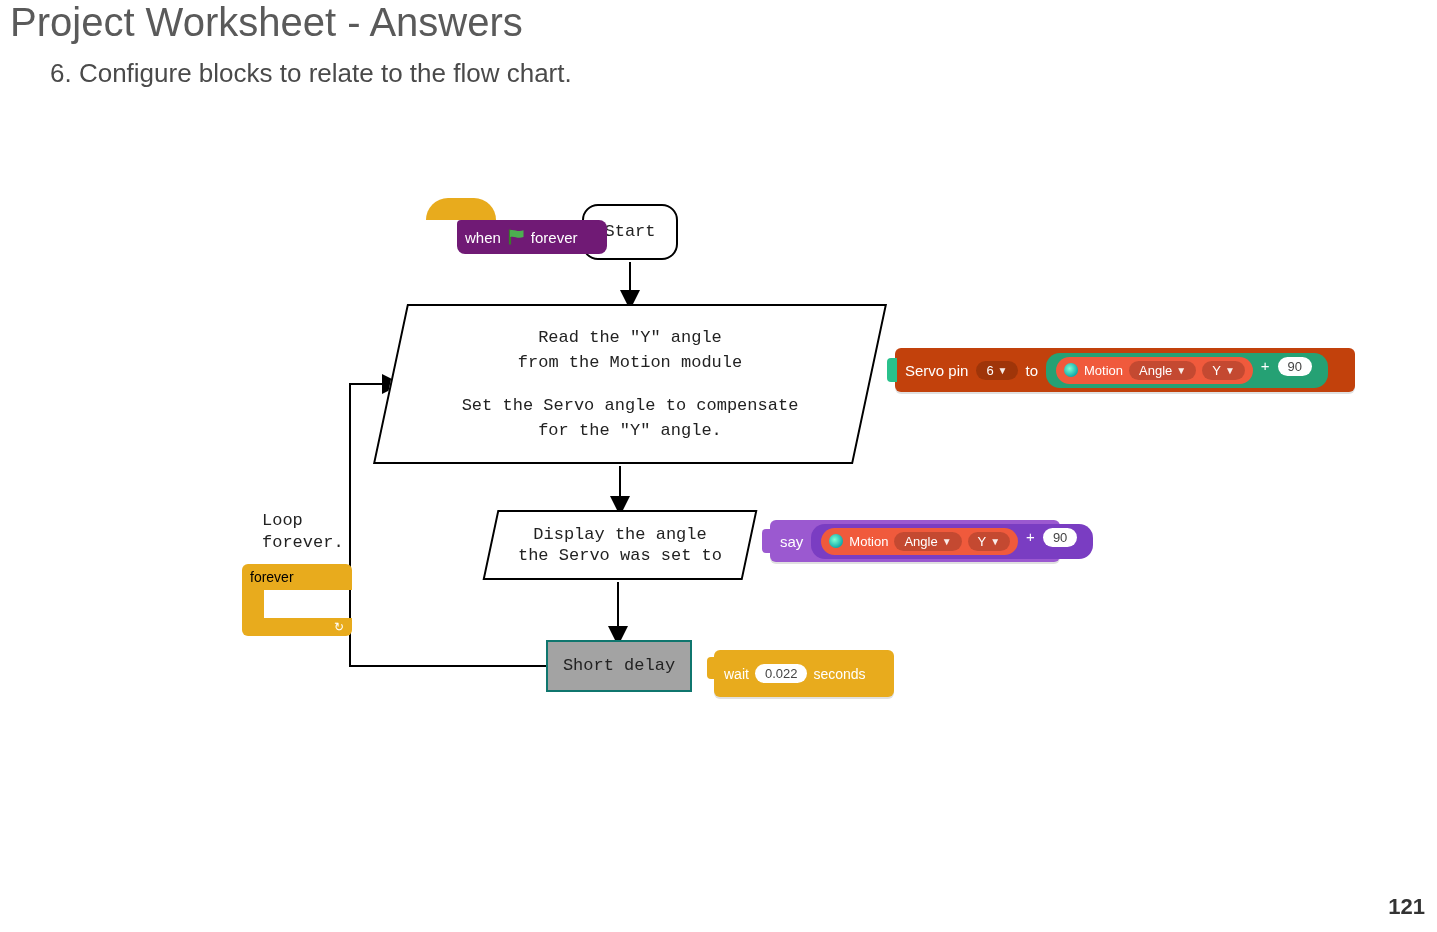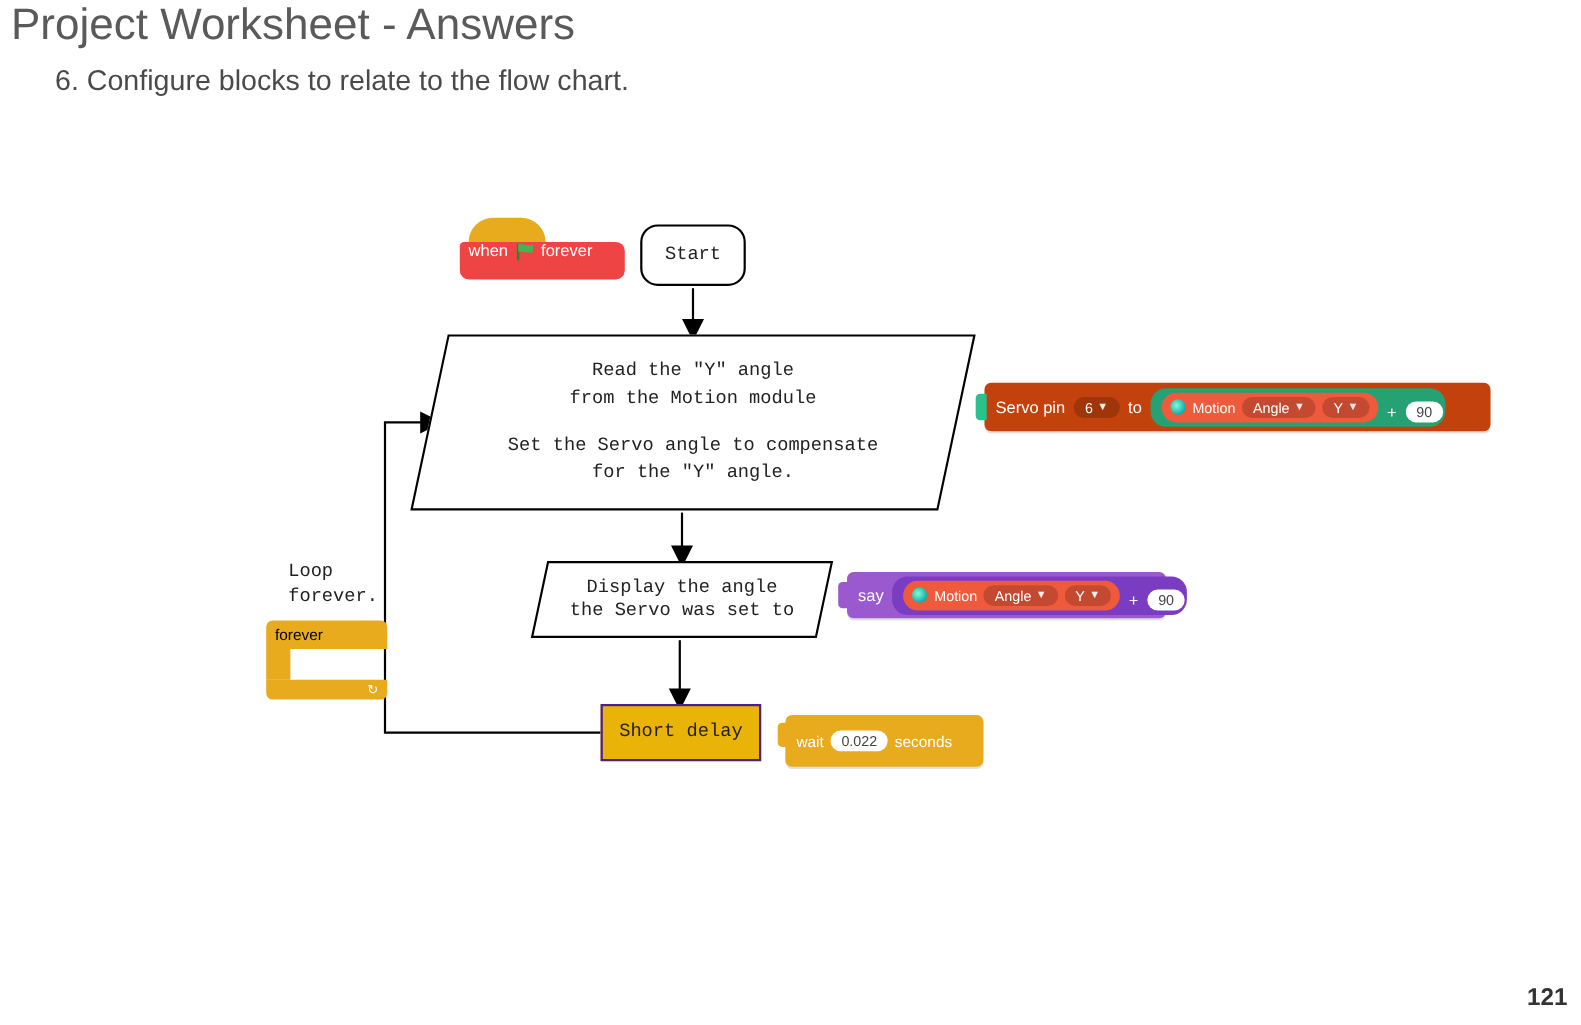--- a/index.html
+++ b/index.html
@@ -116,22 +116,22 @@
     gap: 2px;
   }
 
   
   .rect {
     position: absolute;
     top: 460px;
     left: 546px;
     width: 146px;
     height: 52px;
-    border: 2px solid #4c1d95;
-    background: #eab308;
+    border: 2px solid #0f766e;
+    background: #a3a3a3;
     text-align: center;
     line-height: 48px;
     font-size: 17px;
   }
 
   
   .loop-label {
     position: absolute;
     top: 330px;
     left: 262px;
@@ -166,26 +166,27 @@
     height: 56px;
   }
   .hat-top {
     width: 70px; height: 22px;
     background: #e8ab1d;
     border-radius: 22px 22px 0 0;
     margin-left: 8px;
   }
   .hat-body {
     width: 150px; height: 34px;
-    background: #ef4444;
+    background: #701a75;
     border-radius: 4px 8px 8px 8px;
-    display: flex; align-items: flex-start;
+    display: flex; align-items: center;
     padding: 0 8px;
     color: #fff; font-size: 15px;
     gap: 6px;
+    margin-left: 39px;
   }
   .flag {
     width: 18px; height: 18px;
     display: inline-flex;
   }
   .flag svg { width: 18px; height: 18px; }
 
   .c-block {
     position: absolute;
     width: 110px;
@@ -244,22 +245,22 @@
     font-size: 13px;
   }
   .motion-icon {
     width:14px; height:14px; border-radius:50%;
     background: radial-gradient(circle at 40% 40%, #7fffd4 0%, #1aa 70%);
     display:inline-block;
   }
   .plus-pill {
     background: #25a174;
     border-radius: 14px;
-    padding: 4px 2px 4px 10px;
-    display:inline-flex; align-items:flex-end; gap:8px;
+    padding: 4px 16px 4px 10px;
+    display:inline-flex; align-items:flex-start; gap:8px;
   }
   .plus-pill.purple { background:#7a3dc2; }
 
   .say-block {
     top: 340px; left: 770px;
     width: 290px; height: 42px;
     background: #9b59d0;
     gap: 8px;
   }
   .say-block::before {

